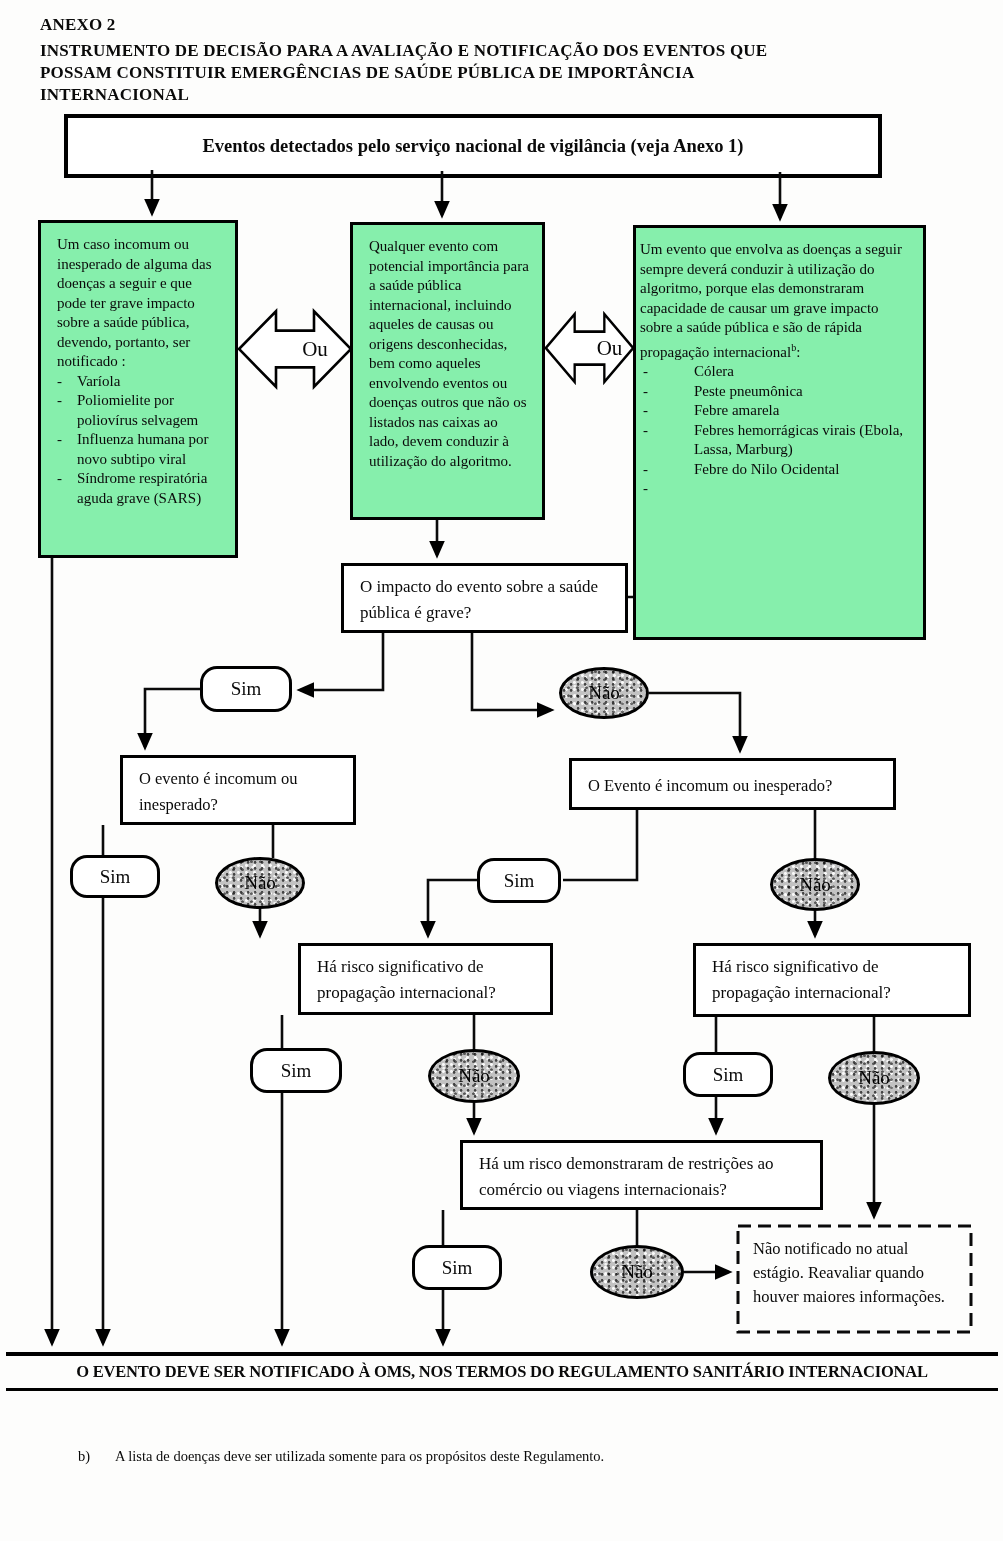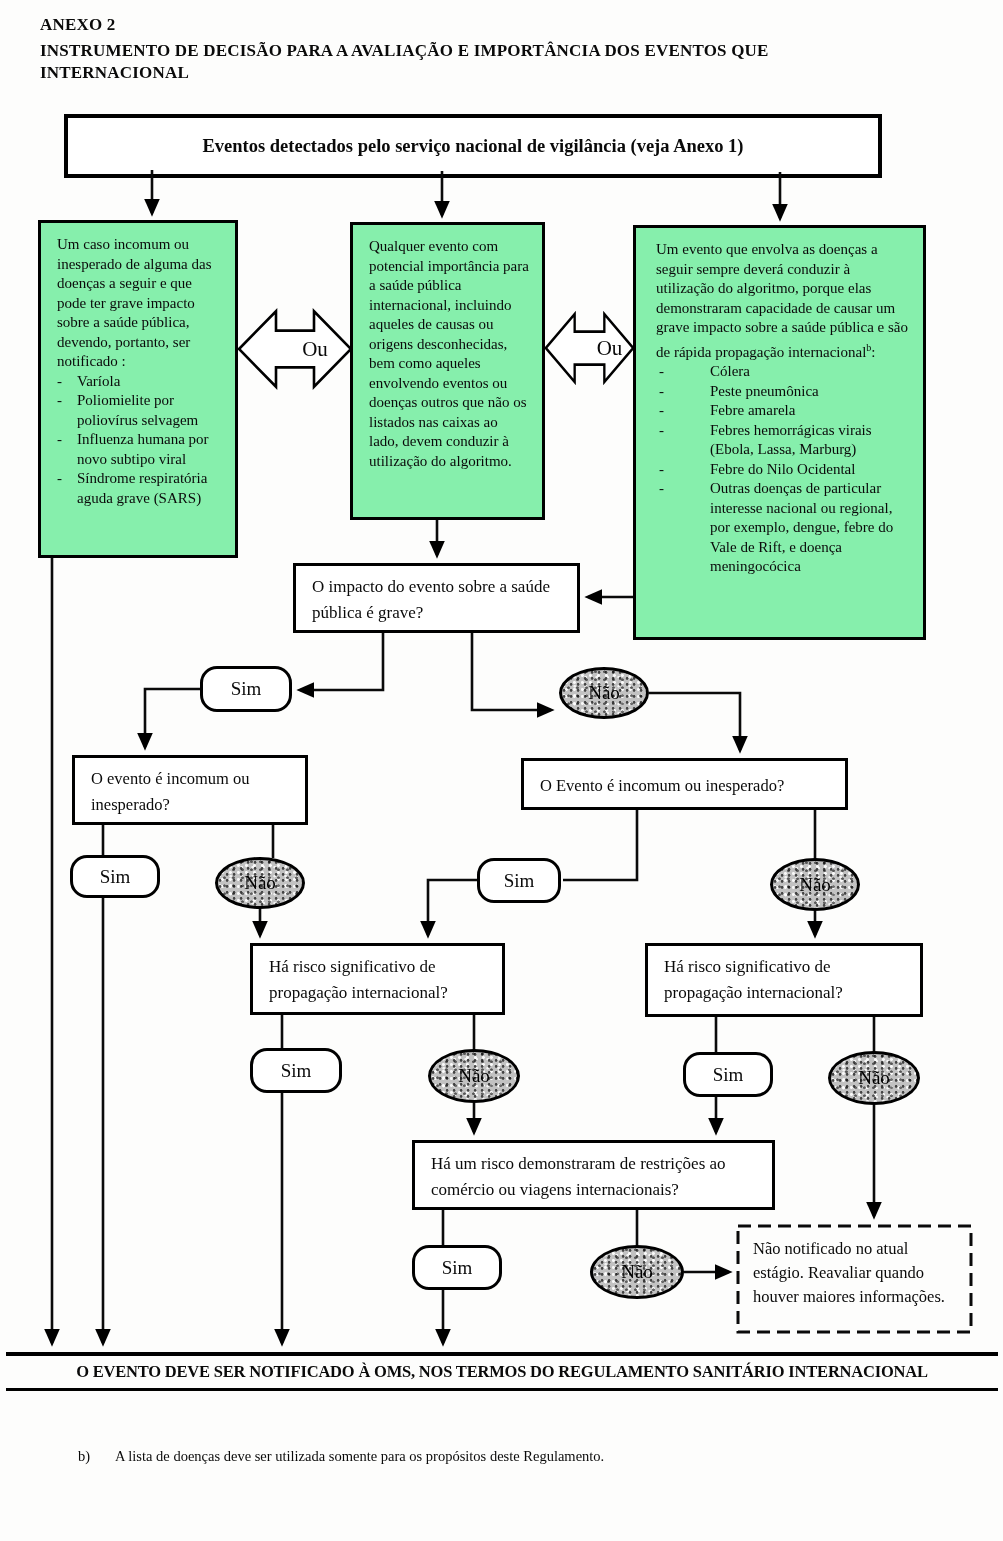--- a/index.html
+++ b/index.html
@@ -21,21 +21,21 @@
     font-size:15px;line-height:19.5px;
     padding:12px 12px 8px 16px;box-sizing:border-box;
   }
   .li{display:flex;}
   .li .m{flex:0 0 20px;}
   .li .t{flex:1;}
   .bigbox.rightlist .li .m{flex:0 0 54px;padding-left:3px;box-sizing:border-box;}
   .qbox{
     border:3px solid #000;background:#fff;
     font-size:17px;line-height:26px;
-    padding:8px 10px 6px 16px;box-sizing:border-box;
+    padding:8px 10px 6px 16px;box-sizing:border-box;margin-left:48px;
   }
   .yes{
     border:3px solid #000;border-radius:17px;background:#fff;
     display:flex;align-items:center;justify-content:center;
     font-size:19px;box-sizing:border-box;
   }
   .no{
     border:3px solid #000;border-radius:50%;
     background-color:#c2c2c2;
     background-image:
@@ -60,21 +60,22 @@
   svg.layer{position:absolute;left:0;top:0;}
   sup{font-size:10px;}
 </style>
 </head>
 <body>
 
 <div class="page">
 
   <div class="abs hdr" style="left:40px;top:14px;">ANEXO 2</div>
   <div class="abs hdr" style="left:40px;top:40px;width:950px;">
-    <div>INSTRUMENTO DE DECISÃO PARA A AVALIAÇÃO E IMPORTÂNCIA DOS EVENTOS QUE</div>
+    <div>INSTRUMENTO DE DECISÃO PARA A AVALIAÇÃO E NOTIFICAÇÃO DOS EVENTOS QUE</div>
+    <div>POSSAM CONSTITUIR EMERGÊNCIAS DE SAÚDE PÚBLICA DE IMPORTÂNCIA</div>
     <div>INTERNACIONAL</div>
   </div>
 
   <div class="abs banner" style="left:64px;top:114px;width:810px;height:56px;">Eventos detectados pelo serviço nacional de vigilância (veja Anexo 1)</div>
 
   <svg class="layer" width="1003" height="1541" viewBox="0 0 1003 1541">
     <defs>
       <marker id="ah" markerWidth="7.5" markerHeight="7" refX="5.4" refY="3" orient="auto" markerUnits="strokeWidth">
         <path d="M0,0 L6.8,3 L0,6 z" fill="#000"></path>
       </marker>
@@ -129,21 +130,21 @@
       <span class="t">Influenza humana por novo subtipo viral</span>
     </div>
     <div class="li">
       <span class="m">-</span>
       <span class="t">Síndrome respiratória aguda  grave (SARS)</span>
     </div>
   </div>
 
   <div class="abs bigbox" style="left:350px;top:222px;width:195px;height:298px;">Qualquer evento com potencial importância para a saúde pública internacional, incluindo aqueles de causas ou origens desconhecidas, bem como aqueles envolvendo eventos ou doenças outros que não os listados nas caixas ao lado, devem conduzir à utilização do algoritmo.</div>
 
-  <div class="abs bigbox rightlist" style="left:633px;top:225px;width:293px;height:415px;padding-left:20px;">
+  <div class="abs bigbox rightlist" style="left:633px;top:225px;width:293px;height:415px;padding-left:4px;">
     <div>
       <span>Um evento que envolva as doenças a seguir sempre deverá conduzir à utilização do algoritmo, porque elas demonstraram capacidade de causar um grave impacto sobre a saúde pública e são de rápida propagação internacional</span><sup>b</sup><span>:</span>
     </div>
     <div class="li">
       <span class="m">-</span>
       <span class="t">Cólera</span>
     </div>
     <div class="li">
       <span class="m">-</span>
       <span class="t">Peste pneumônica</span>
@@ -155,21 +156,20 @@
     <div class="li">
       <span class="m">-</span>
       <span class="t">Febres hemorrágicas virais (Ebola, Lassa, Marburg)</span>
     </div>
     <div class="li">
       <span class="m">-</span>
       <span class="t">Febre do Nilo Ocidental</span>
     </div>
     <div class="li">
       <span class="m">-</span>
-      <span class="t">Outras doenças de particular interesse nacional ou regional, por exemplo, dengue, febre do Vale de Rift, e doença meningocócica</span>
     </div>
   </div>
 
   <div class="abs orwrap" style="left:238px;top:300px;width:114px;height:98px;">
     <svg width="114" height="98" viewBox="0 0 114 96" preserveAspectRatio="none">
       <polygon points="1,48 38,11 38,30 76,30 76,11 113,48 76,85 76,66 38,66 38,85" fill="#fff" stroke="#000" stroke-width="2.6"></polygon>
     </svg>
     <div class="orlabel">Ou</div>
   </div>
   <div class="abs orwrap" style="left:545px;top:304px;width:89px;height:88px;">

